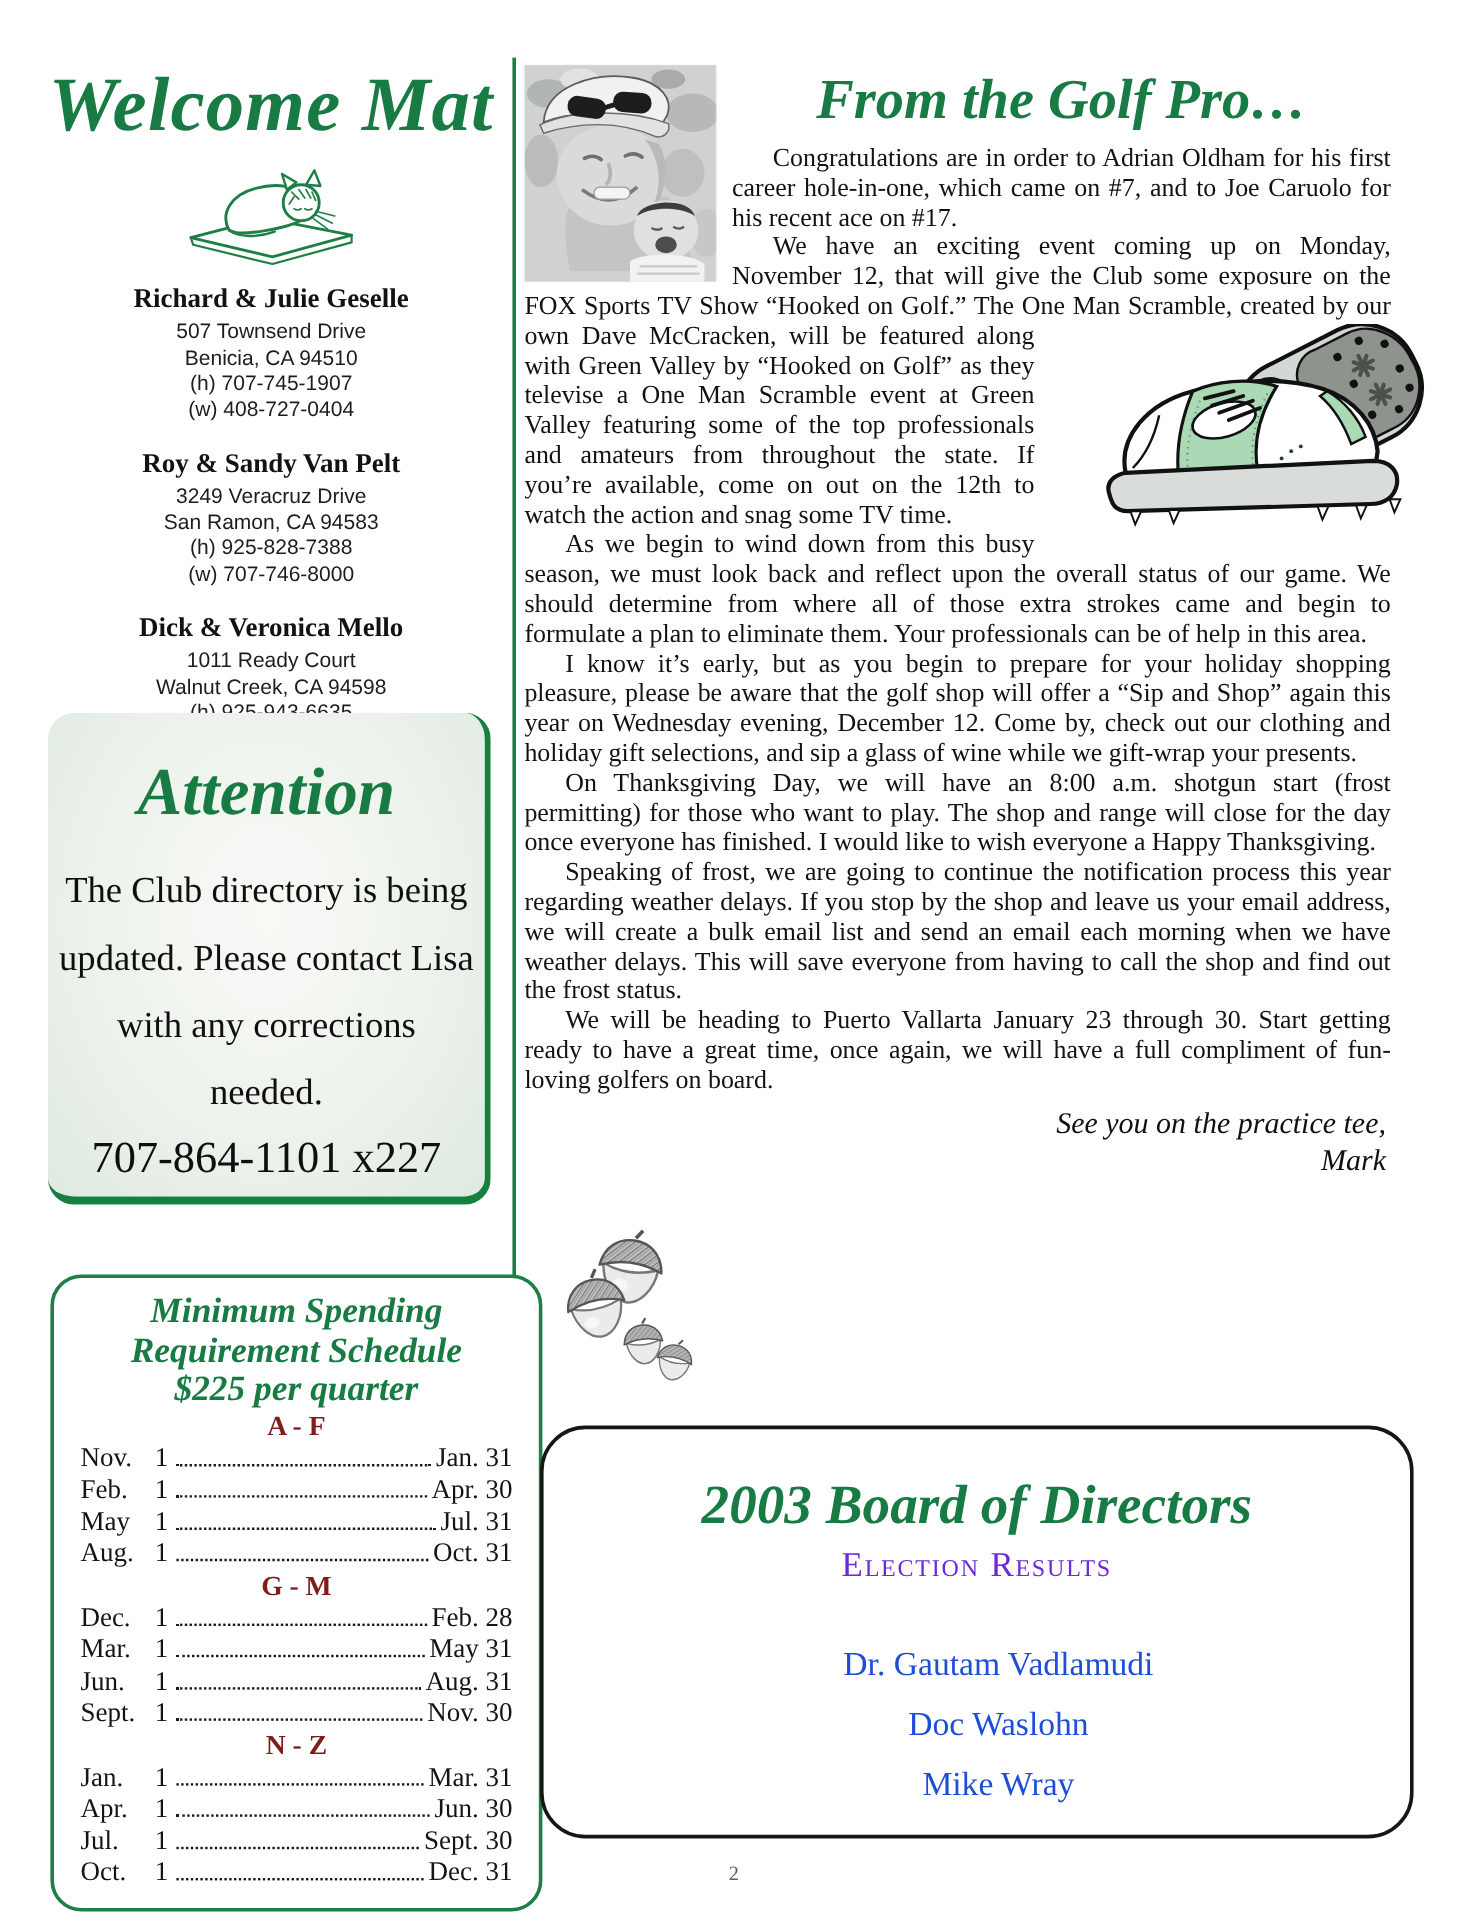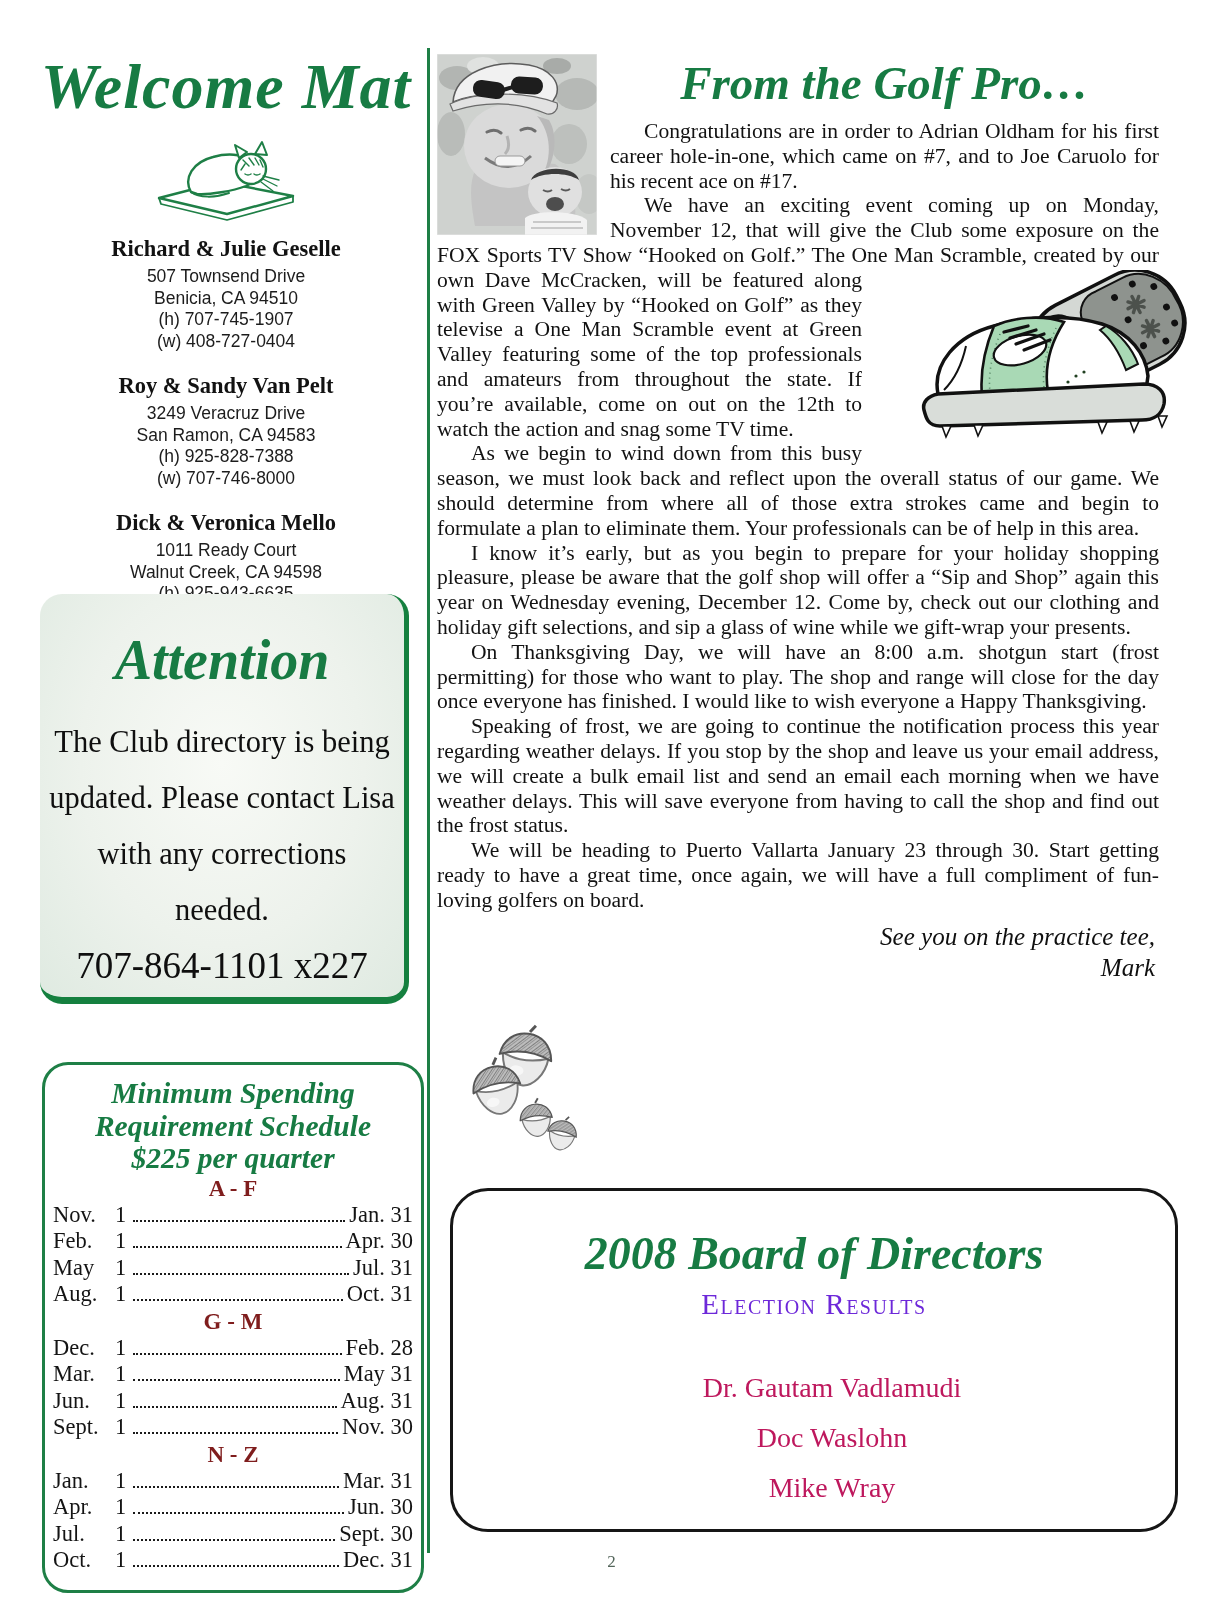--- a/index.html
+++ b/index.html
@@ -19,21 +19,21 @@
   .contact-line { font-family:"Liberation Sans", sans-serif; font-size:17.5px; line-height:21.5px; color:#1c1c1c; }
 
   .attention { position:absolute; left:0; top:552px; width:364px; height:403px; text-align:center;
                background:radial-gradient(ellipse at 50% 42%, #f8faf6 0%, #edf2ec 55%, #dfeae1 100%);
                border-right:5px solid #15803f; border-bottom:7px solid #15803f;border-radius:22px; }
   .attention-title { font-size:56px; margin:34px 0 0; }
   .attention-body { font-size:30.5px; line-height:56px; margin:22px 8px 0; color:#0f0f0f; }
   .attention-phone { font-size:37px; line-height:56px; color:#0f0f0f; }
 
   .schedule { position:absolute; left:2px; top:1020px; width:360px; border:3px solid #1e7f46;
-              border-radius:26px; padding:12px 8px 16px; background:#fff; }
+              border-radius:26px; padding:12px 22px 16px; background:#fff; }
   .sched-title div { font-style:italic; font-weight:bold; color:#177b43; font-size:29.5px; line-height:32.5px; text-align:center; }
   .group-label { font-weight:bold; font-size:23px; line-height:26px; text-align:center; margin-top:1px; color:#7f1d1d; }
   .srow { display:flex; align-items:baseline; font-size:22.5px; line-height:26.5px; color:#141414; }
   .srow .m { width:62px; }
   .srow .d { width:14px; }
   .srow .dots { flex:1; border-bottom:2.6px dotted #1a1a1a; margin:0 4px 5px 4px; }
   .srow .end { text-align:left; }
 
   
   .right-col { position:absolute; left:437px; top:42px; width:722px; }
@@ -43,21 +43,21 @@
   .shoe-wrap { float:right; width:285px; height:182px; margin:2px 0 6px 12px; }
   .signoff { text-align:right; font-style:italic; font-size:25px; line-height:31px; margin:8px 4px 0 0; color:#101010; }
 
   .acorns { position:absolute; left:462px; top:1018px; }
 
   .board { position:absolute; left:450px; top:1188px; width:722px; height:338px; border:3px solid #161616;
            border-radius:38px; text-align:center; background:#fff; }
   .board-title { font-size:46px; margin:36px 0 0; }
   .board-subtitle { font-size:29px; font-variant:small-caps; letter-spacing:1.5px; margin-top:8px; color:#6d28d9; }
   .board-names { margin-top:42px; }
-  .board-name { font-size:28px; line-height:50px; color:#be185d;padding-left:36px; }
+  .board-name { font-size:28px; line-height:50px; color:#1d4ed8;padding-left:36px; }
 
   .page-number { position:absolute; left:0; width:100%; top:1552px; text-align:center; font-size:17px; color:#53655a; }
 </style>
 </head>
 <body>
 
 <div class="page">
 
   <div class="divider"></div>
 
@@ -366,21 +366,21 @@
       </g>
       <g transform="translate(88,100) rotate(12) scale(0.56)">
         <path d="M28,-2 L33,-9" stroke="#555" stroke-width="3"></path>
         <path d="M4,22 C6,40 17,52 27,52 C38,52 49,39 50,22 C34,28 18,28 4,22 Z" fill="#ebebeb" stroke="#777" stroke-width="2"></path>
         <path d="M1,24 C3,8 14,0 27,0 C40,0 51,8 53,24 C36,17 18,17 1,24 Z" fill="url(#caphatch)" stroke="#555" stroke-width="2"></path>
       </g>
     </g>
   </svg>
 
   <section class="board">
-    <h1 class="green-title board-title">2008 Board of Directors</h1>
+    <h1 class="green-title board-title">2003 Board of Directors</h1>
     <div class="board-subtitle">Election Results</div>
     <div class="board-names">
 
         <div class="board-name">Dr. Gautam Vadlamudi</div>
 
         <div class="board-name">Doc Waslohn</div>
 
         <div class="board-name">Mike Wray</div>
       </div>
   </section>

